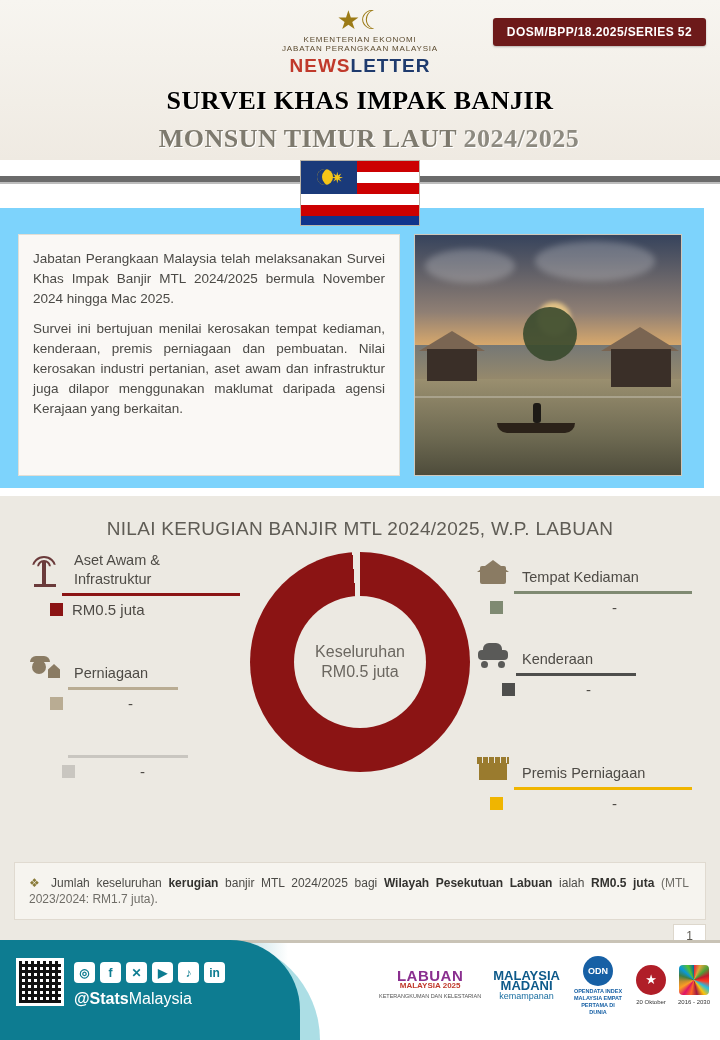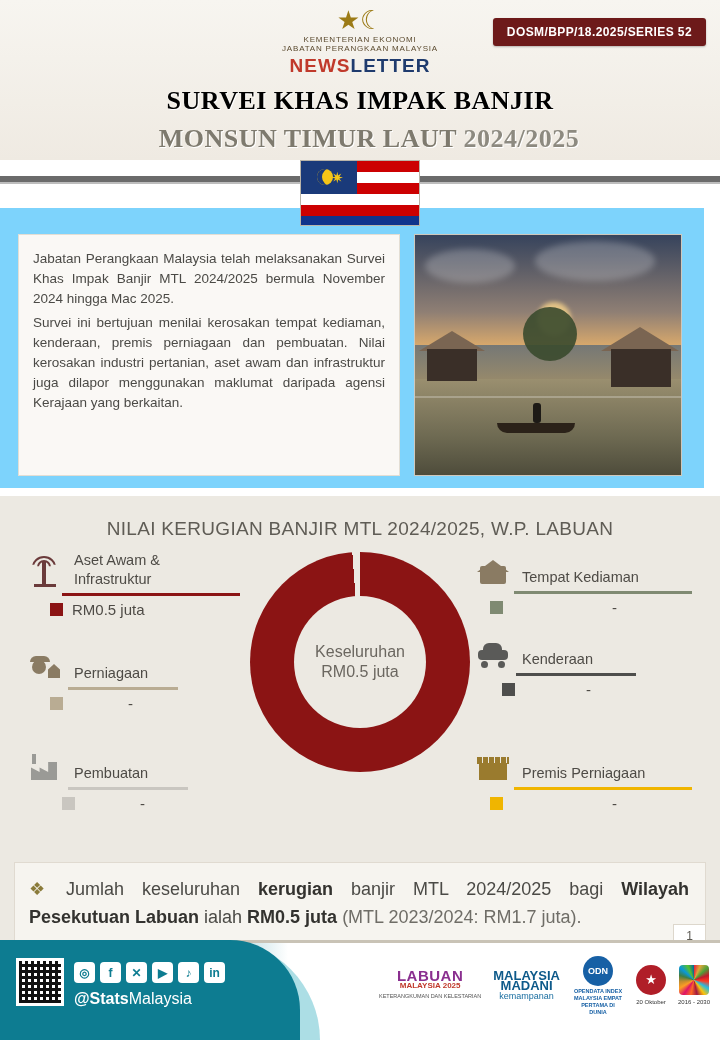--- a/index.html
+++ b/index.html
@@ -83,21 +83,21 @@
   }
   .intro-inner { display:flex; gap:14px; }
   .intro-text {
     width: 382px; background:#faf8f5; border:1px solid #e3ded4;
     padding: 14px 14px 12px 14px;
     height: 242px;
   }
   .intro-text p {
     font-size: 13.5px; line-height: 20px; color:#4b4a46; text-align: justify;
   }
-  .intro-text p + p { margin-top: 4px; }
+  .intro-text p + p { margin-top: 10px; }
   .intro-photo {
     width: 268px; height: 242px; border:1px solid #cfc8bc; overflow:hidden; position:relative;
     background: linear-gradient(180deg,#2c3a4f 0%, #5d6b7d 35%, #9a8b6a 62%, #6d6a56 100%);
   }
   .ph-sky{position:absolute;left:0;right:0;top:0;height:46%;background:linear-gradient(180deg,#36435c,#8f7f74 70%,#d7a86c);}
   .ph-sun{position:absolute;left:46%;top:28%;width:34px;height:34px;border-radius:50%;background:#f3d08a;filter:blur(2px);opacity:.85;}
   .ph-cloud{position:absolute;background:rgba(255,255,255,.22);border-radius:50%;filter:blur(3px);}
   .ph-water{position:absolute;left:0;right:0;bottom:0;height:40%;background:linear-gradient(180deg,#9a8f6f,#6e6a52 60%,#4e4c3b);}
   .ph-water:after{content:"";position:absolute;left:0;right:0;top:18%;height:2px;background:rgba(255,255,255,.25);}
   .ph-hut{position:absolute;background:#3a2f28;}
@@ -176,21 +176,21 @@
     -webkit-mask: repeating-linear-gradient(90deg,#000 0 5px,transparent 5px 6px);
     mask: repeating-linear-gradient(90deg,#000 0 5px,transparent 5px 6px);}
 
   
   .summary {
     position:absolute; left:14px; right:14px; top:862px;
     background:#f6f4ef; border:1px solid #e0dad0;
     padding: 12px 16px 12px 14px;
   }
   .summary p {
-    font-size:18px; line-height:28px; color:#4b4a46; text-align:justify;
+    font-size:12px; line-height:16px; color:#4b4a46; text-align:justify;
   }
   .summary .dia { color:#8a7b3a; margin-right:8px; }
   .summary b { color:#33322f; }
   .summary .paren { color:#6f6d67; }
 
   .pagenum {
     position:absolute; right:14px; top:924px;
     background:#fff; border:1px solid #ddd7cc; color:#5b5952;
     font-size:12px; padding:4px 12px;
   }
@@ -349,24 +349,20 @@
           <div class="nm">Perniagaan</div>
         </div>
         <div class="ul" style="background:#b9ac93;width:110px;margin-left:40px;"></div>
         <div class="valrow" style="margin-left:22px;">
           <div class="sq" style="background:#b9ac93;"></div>
           <div class="val" style="margin-left:56px;">-</div>
         </div>
       </div>
 
       <div class="item it-left" style="top:206px;">
-        <div class="row">
-          <div class="ico ic-fact"></div>
-          <div class="nm">Pembuatan</div>
-        </div>
         <div class="ul" style="background:#c9c6c0;width:120px;margin-left:40px;"></div>
         <div class="valrow" style="margin-left:34px;">
           <div class="sq" style="background:#c9c6c0;"></div>
           <div class="val" style="margin-left:56px;">-</div>
         </div>
       </div>
 
       <div class="item it-right" style="top:10px;">
         <div class="row">
           <div class="ico ic-home"></div>

